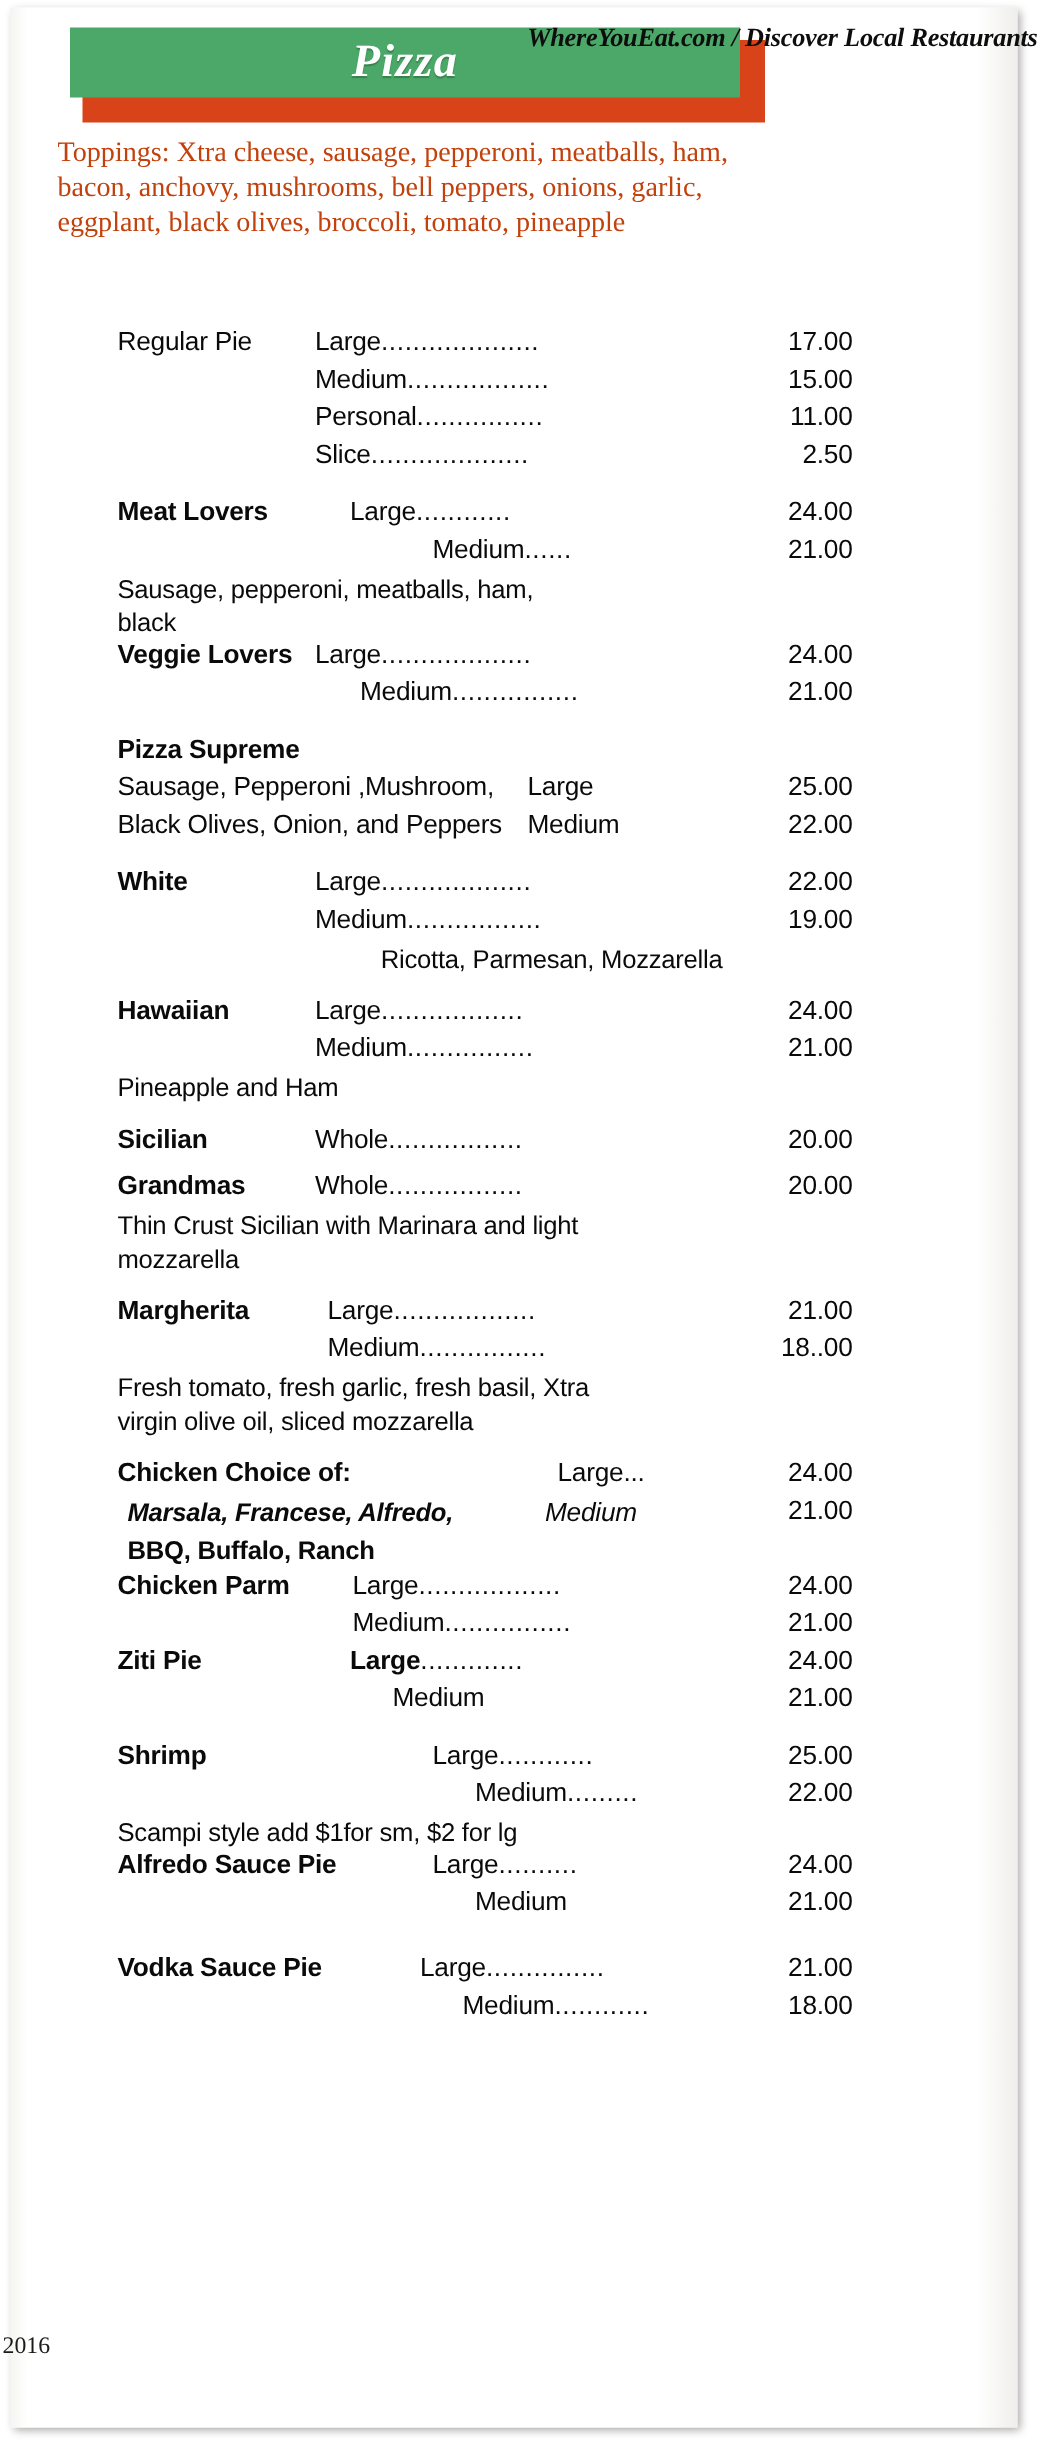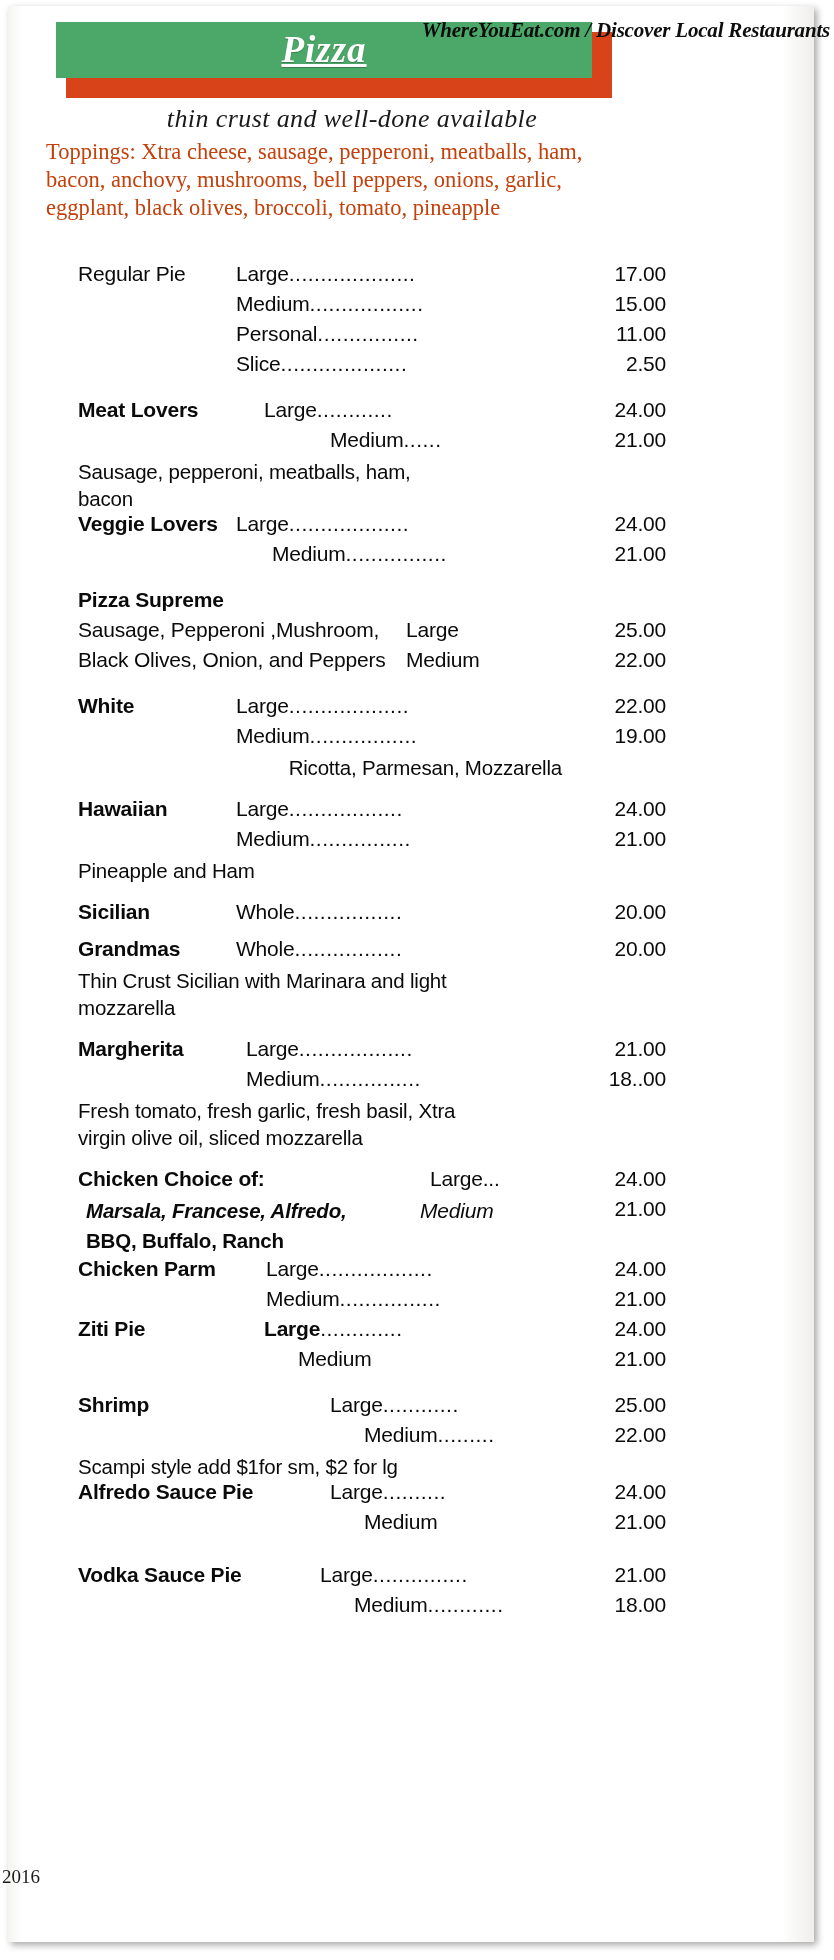--- a/index.html
+++ b/index.html
@@ -68,21 +68,20 @@
     width: 536px;
     text-align: center;
     color: #ffffff;
     font-family: "Liberation Serif", serif;
     font-style: italic;
     font-weight: bold;
     font-size: 37px;
     line-height: 56px;
     letter-spacing: 1px;
     text-shadow: 0 1px 1px rgba(0,0,0,0.25);
-    text-decoration: underline;
   }
   .watermark {
     position: absolute;
     left: 222px;
     top: 18px;
     width: 608px;
     text-align: right;
     font-family: Liberation Serif, serif;
     font-style: italic;
     font-weight: bold;
@@ -127,21 +126,21 @@
     line-height: 28px;
     color: #c2410c;
     margin-top: 4px;
     margin-left: 2px;
     width: 580px;
   }
 
   
   .menu {
     position: absolute;
-    left: 44px;
+    left: 60px;
     top: 262px;
     width: 760px;
     font-family: "Liberation Sans", sans-serif;
   }
   .group { position: relative; }
   .row {
     position: relative;
     display: flex;
     align-items: baseline;
     height: 30px;
@@ -209,21 +208,20 @@
 
   <div class="banner">
     <div class="banner-red"></div>
     <div class="banner-green">
       <div class="banner-title">Pizza</div>
     </div>
   </div>
   <div class="watermark">WhereYouEat.com / Discover Local Restaurants</div>
 
   <div class="intro">
-    <div class="crust-line">thin crust and well-done available</div>
     <div class="toppings">
       <span>Toppings:</span><span> Xtra cheese, sausage, pepperoni, meatballs, ham,</span><br>
       <span>bacon, anchovy, mushrooms, bell peppers, onions, garlic,</span><br>
       <span>eggplant, black olives, broccoli, tomato, pineapple</span>
     </div>
   </div>
 
   <div class="menu">
 
     <div class="group">
@@ -263,21 +261,21 @@
         <span class="price">24.00</span>
       </div>
       <div class="row">
         <span class="nm" style="width:252px;margin-left:34px;"></span>
         <span class="size">Medium</span>
         <span class="dots">......</span>
         <span class="price">21.00</span>
       </div>
       <div class="desc" style="margin-left:34px;">
         <span>Sausage, pepperoni, meatballs, ham,</span><br>
-        <span>bacon</span>
+        <span>black</span>
       </div>
     </div>
 
     <div class="group">
       <div class="row">
         <span class="nm" style="width:158px;margin-left:34px;">Veggie Lovers</span>
         <span class="size">Large</span>
         <span class="dots">...................</span>
         <span class="price">24.00</span>
       </div>

